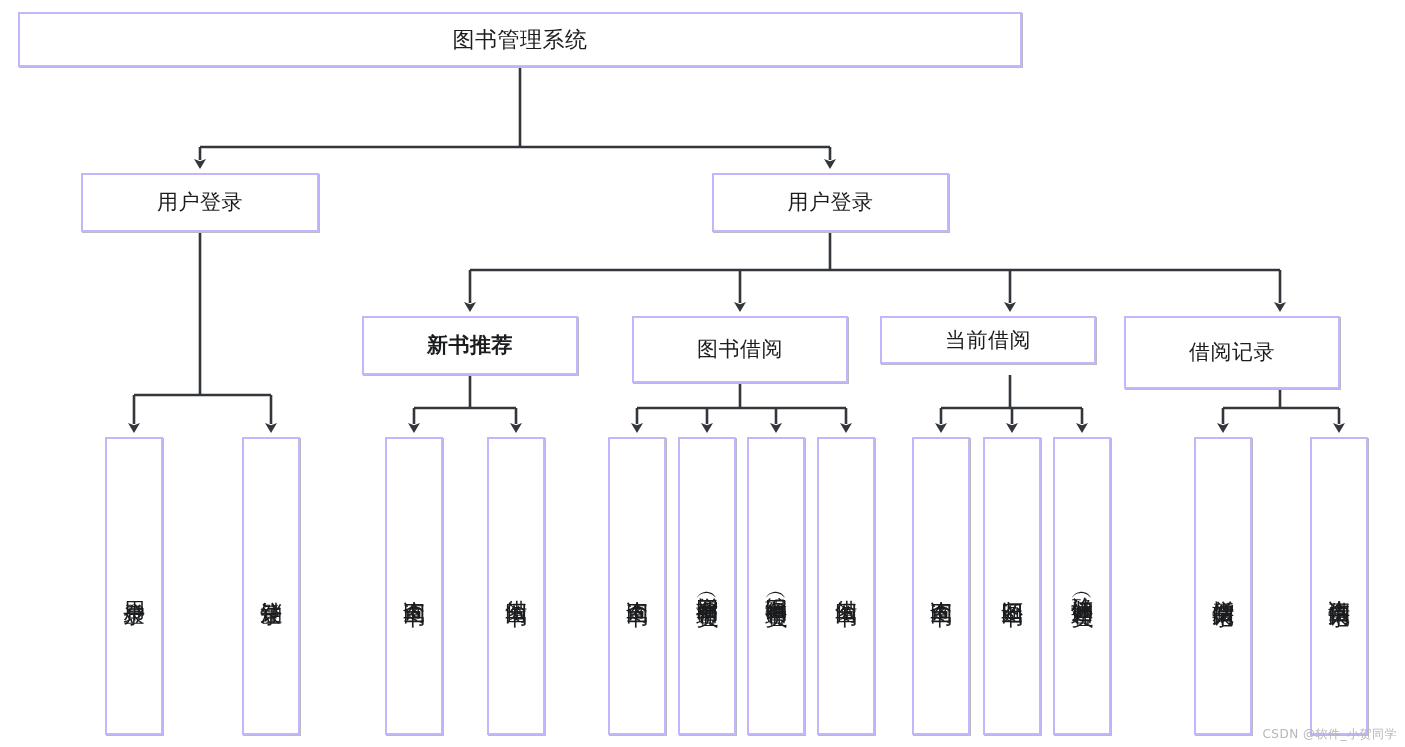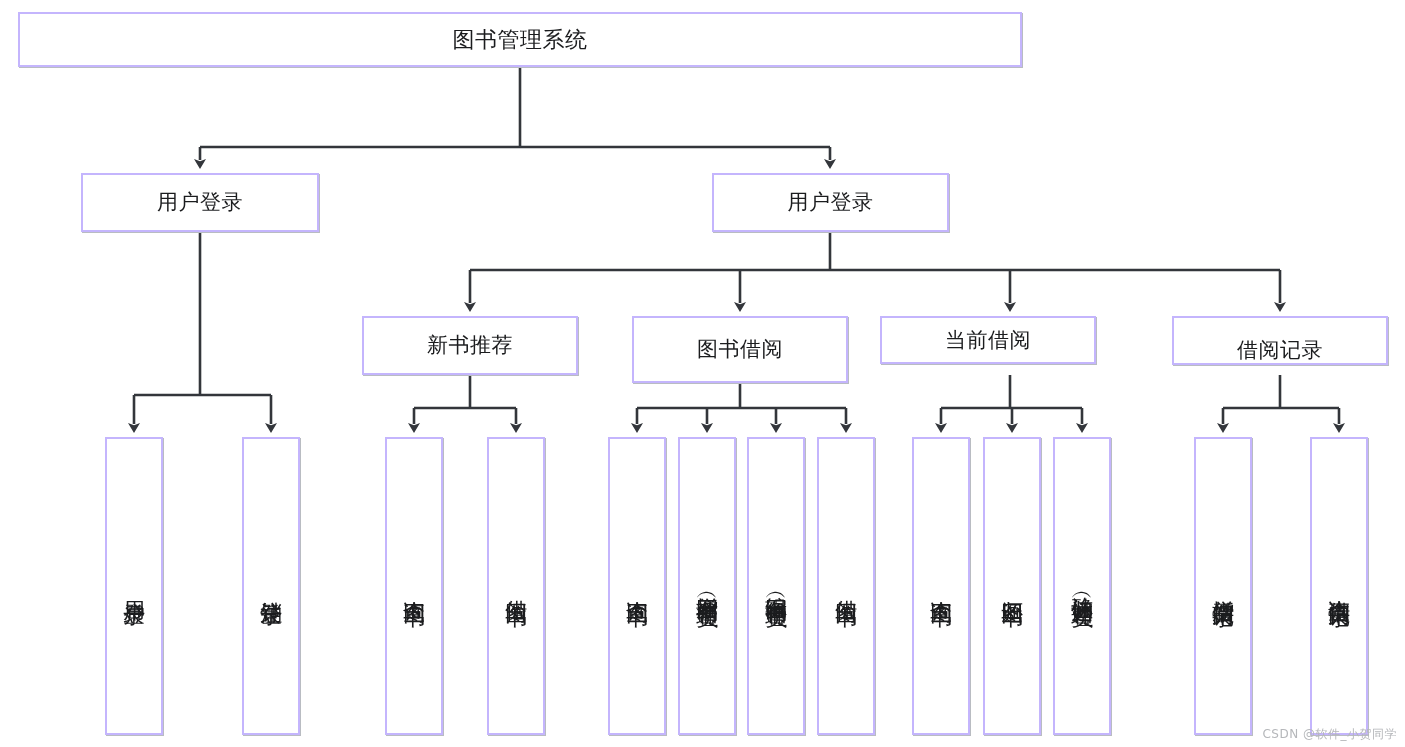--- a/index.html
+++ b/index.html
@@ -148,30 +148,30 @@
     <span class="lbl">图书管理系统</span>
   </div>
 
   <div class="node h" style="left:81px; top:173px; width:238px; height:59px;">
     <span class="lbl">用户登录</span>
   </div>
   <div class="node h" style="left:712px; top:173px; width:237px; height:59px;">
     <span class="lbl">用户登录</span>
   </div>
 
-  <div class="node h" style="left:362px; top:316px; width:216px; height:59px;">
+  <div class="node h" style="left:362px; top:316px; width:216px; height:59px;font-weight:bold;">
     <span class="lbl">新书推荐</span>
   </div>
   <div class="node h" style="left:632px; top:316px; width:216px; height:67px;">
     <span class="lbl">图书借阅</span>
   </div>
   <div class="node h" style="left:880px; top:316px; width:216px; height:48px;">
     <span class="lbl">当前借阅</span>
   </div>
-  <div class="node h" style="left:1172px; top:316px; width:216px; height:49px;align-items:flex-end;">
+  <div class="node h" style="left:1124px; top:316px; width:216px; height:73px;">
     <span class="lbl">借阅记录</span>
   </div>
 
   <div class="node v" style="left:105px; top:437px; width:58px; height:298px;">
     <span class="lbl">用户登录</span>
   </div>
   <div class="node v" style="left:242px; top:437px; width:58px; height:298px;">
     <span class="lbl">注销登录</span>
   </div>
 

